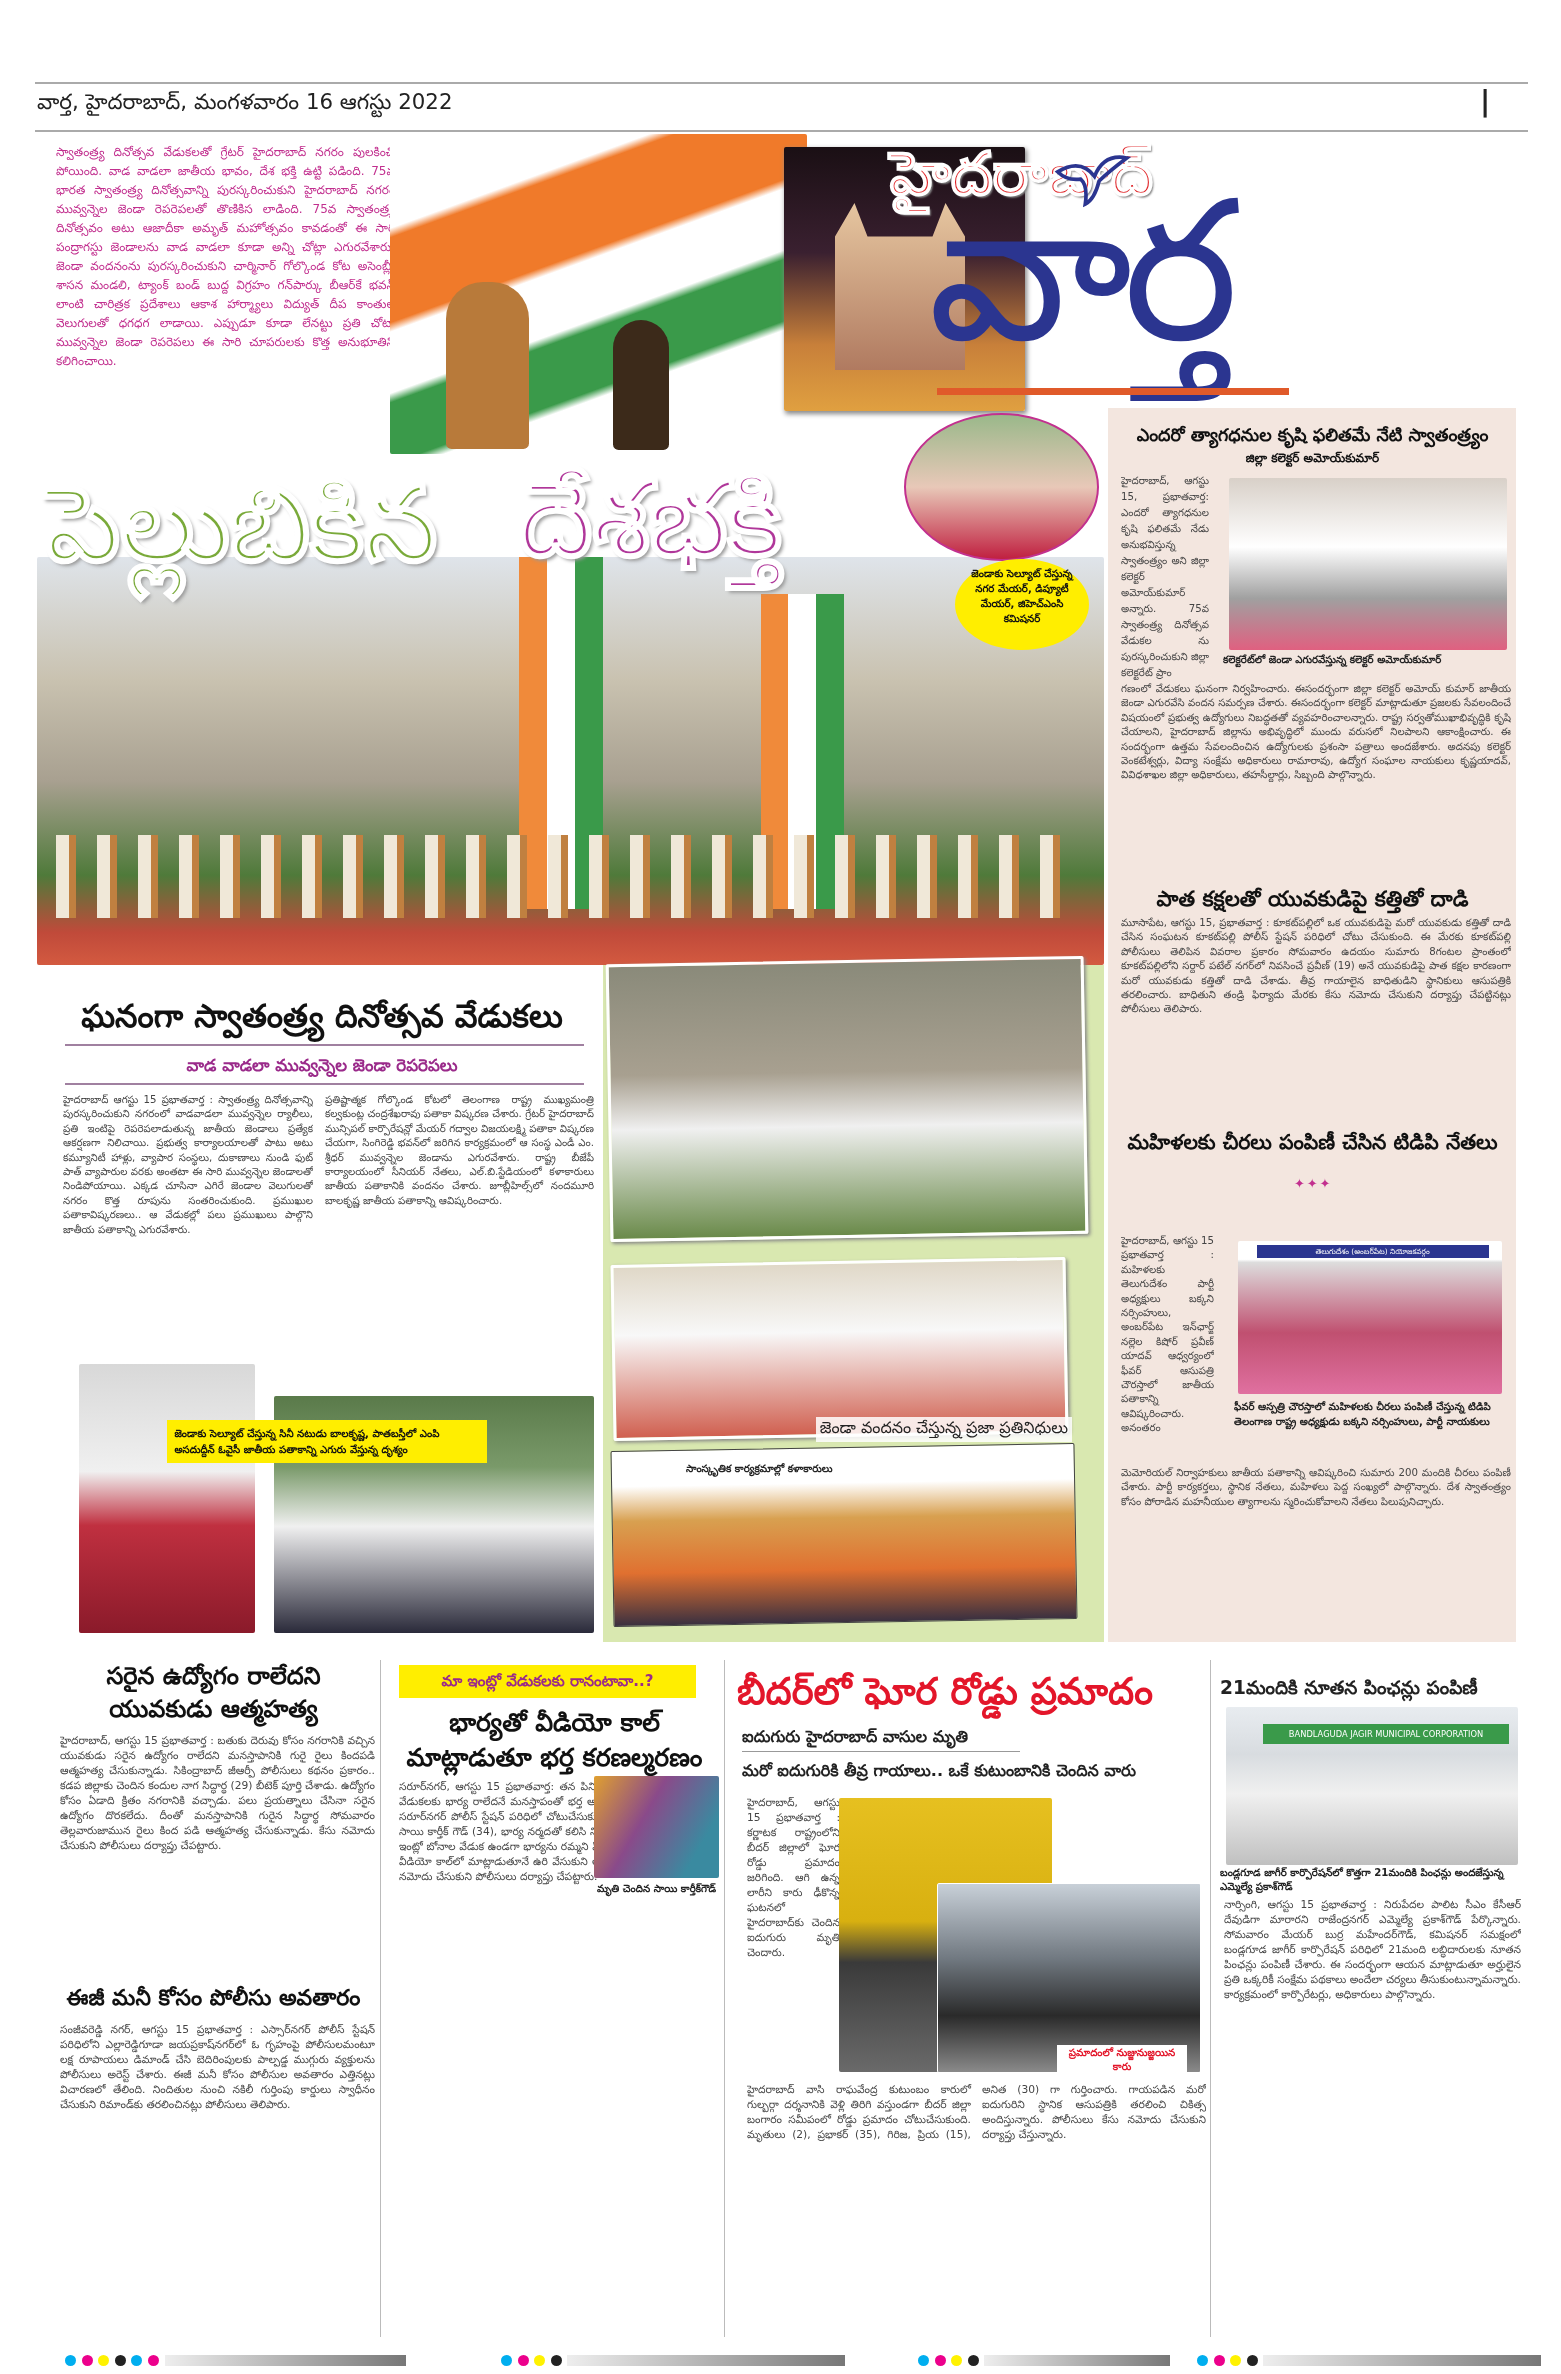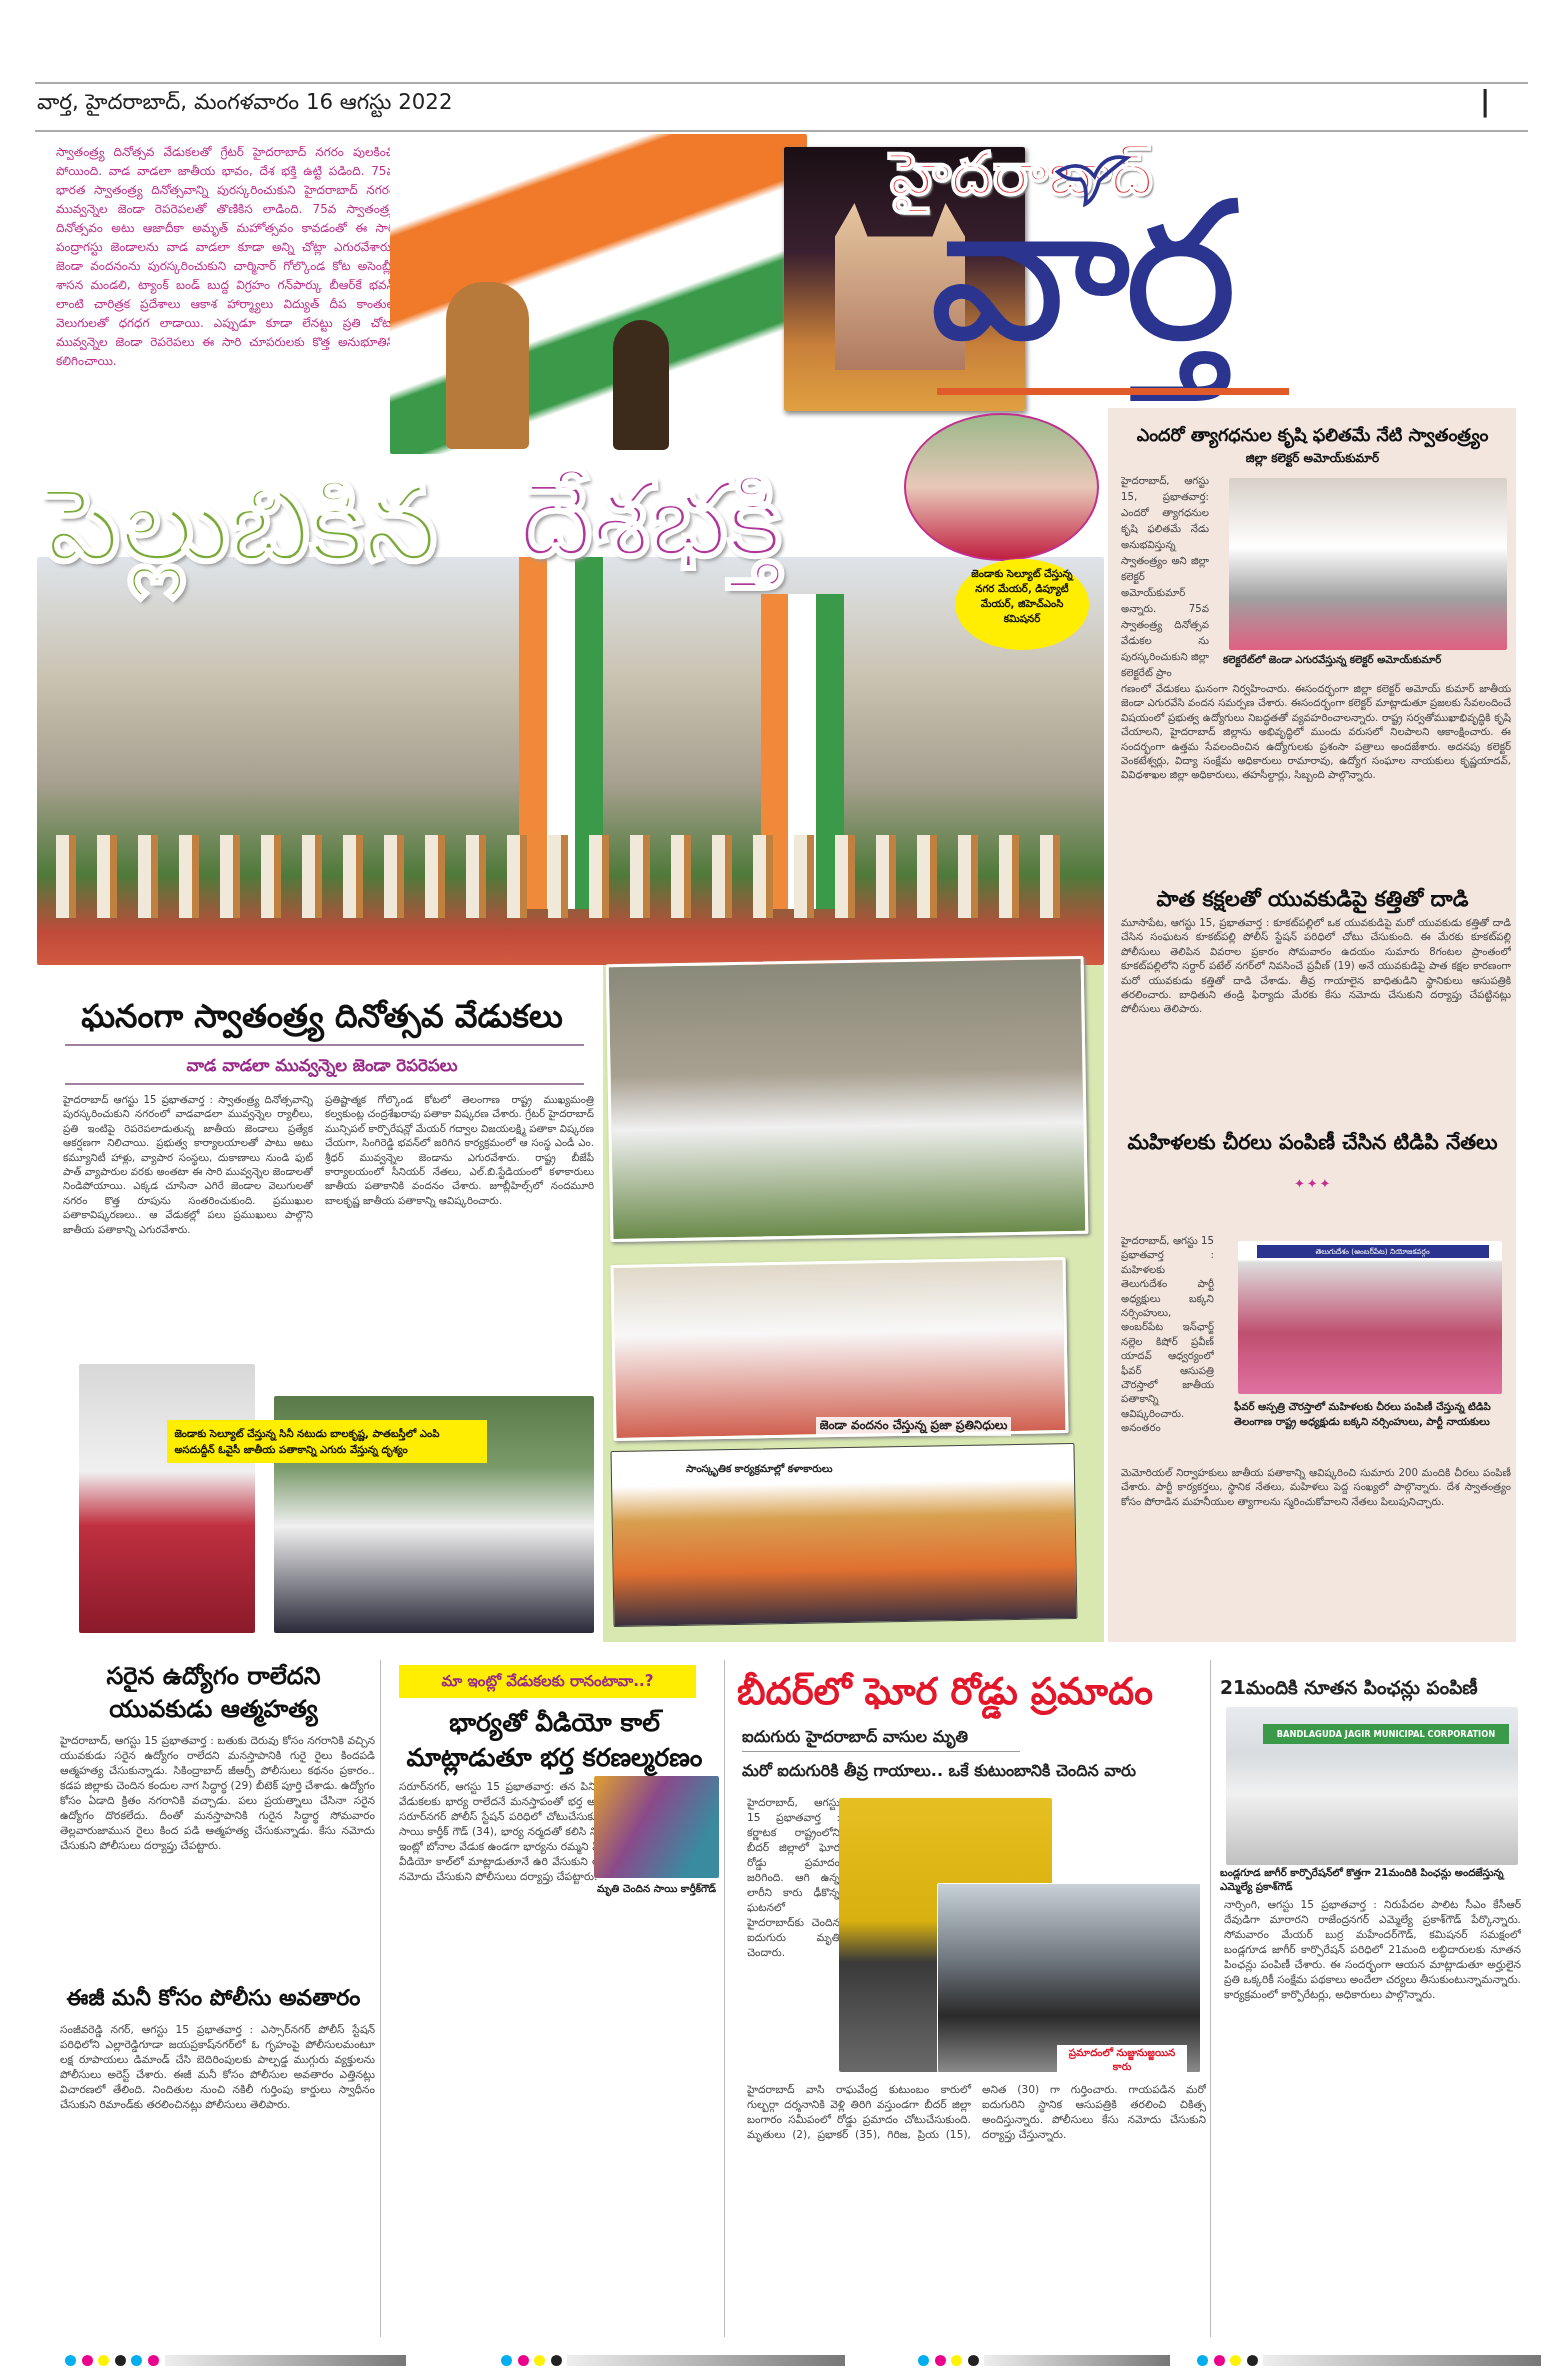--- a/index.html
+++ b/index.html
@@ -84,21 +84,21 @@
 <div class="abs hdr" style="left:37px;top:997px;width:570px;font-size:32px">ఘనంగా స్వాతంత్ర్య దినోత్సవ వేడుకలు</div>
 <div class="rule" style="left:65px;top:1044px;width:519px;height:1.9px;background:#a080a0"></div>
 <div class="abs hdr" style="left:37px;top:1055px;width:570px;font-size:16.7px;color:#9a2a8a">వాడ వాడలా మువ్వన్నెల జెండా రెపరెపలు</div>
 <div class="rule" style="left:65px;top:1083px;width:519px;height:1.9px;background:#a080a0"></div>
 <div class="abs body-text" style="left:63px;top:1093px;width:250px;height:232px;font-size:10.2px;line-height:14.4px">హైదరాబాద్ ఆగస్టు 15 ప్రభాతవార్త : స్వాతంత్ర్య దినోత్సవాన్ని పురస్కరించుకుని నగరంలో వాడవాడలా మువ్వన్నెల ర్యాలీలు, ప్రతి ఇంటిపై రెపరెపలాడుతున్న జాతీయ జెండాలు ప్రత్యేక ఆకర్షణగా నిలిచాయి. ప్రభుత్వ కార్యాలయాలతో పాటు అటు కమ్యూనిటీ హాళ్లు, వ్యాపార సంస్థలు, దుకాణాలు నుండి ఫుట్ పాత్ వ్యాపారుల వరకు అంతటా ఈ సారి మువ్వన్నెల జెండాలతో నిండిపోయాయి. ఎక్కడ చూసినా ఎగిరే జెండాల వెలుగులతో నగరం కొత్త రూపును సంతరించుకుంది. ప్రముఖుల పతాకావిష్కరణలు.. ఆ వేడుకల్లో పలు ప్రముఖులు పాల్గొని జాతీయ పతాకాన్ని ఎగురవేశారు.</div>
 <div class="abs body-text" style="left:325px;top:1093px;width:269px;height:232px;font-size:10.2px;line-height:14.4px">ప్రతిష్టాత్మక గోల్కొండ కోటలో తెలంగాణ రాష్ట్ర ముఖ్యమంత్రి కల్వకుంట్ల చంద్రశేఖరావు పతాకా విష్కరణ చేశారు. గ్రేటర్ హైదరాబాద్ మున్సిపల్ కార్పొరేషన్లో మేయర్ గద్వాల విజయలక్ష్మి పతాకా విష్కరణ చేయగా, సింగిరెడ్డి భవన్‌లో జరిగిన కార్యక్రమంలో ఆ సంస్థ ఎండీ ఎం. శ్రీధర్ మువ్వన్నెల జెండాను ఎగురవేశారు. రాష్ట్ర బీజేపీ కార్యాలయంలో సీనియర్ నేతలు, ఎల్.బి.స్టేడియంలో కళాకారులు జాతీయ పతాకానికి వందనం చేశారు. జూబ్లీహిల్స్‌లో నందమూరి బాలకృష్ణ జాతీయ పతాకాన్ని ఆవిష్కరించారు.</div>
 
 <div class="abs" style="left:603px;top:965px;width:501px;height:677px;background:#d9e8b0"></div>
 <div class="photo" style="left:608px;top:960px;width:478px;height:278px;transform:rotate(-1deg);background:linear-gradient(180deg,#8a8a7a 0%,#a8a090 40%,#f0f0f0 60%,#6a8a4a 100%);border:3.7px solid #fff;box-shadow:1.9px 1.9px 3.7px #888"></div>
 <div class="photo" style="left:612px;top:1261px;width:455px;height:176px;transform:rotate(-1deg);background:linear-gradient(180deg,#e0d8c8 0%,#f8f8f8 40%,#d06050 100%);border:3.7px solid #fff;box-shadow:1.9px 1.9px 3.7px #888"></div>
-<div class="abs" style="left:816px;top:1417px;font-size:12px;font-weight:bold;color:#222;background:rgba(255,255,255,.85);padding:0.9px 3.7px">జెండా వందనం చేస్తున్న ప్రజా ప్రతినిధులు</div>
+<div class="abs" style="left:816px;top:1417px;font-size:16px;font-weight:normal;color:#222;background:rgba(255,255,255,.85);padding:0.9px 3.7px">జెండా వందనం చేస్తున్న ప్రజా ప్రతినిధులు</div>
 <div class="photo" style="left:612px;top:1447px;width:464px;height:176px;transform:rotate(-1deg);background:linear-gradient(180deg,#fff 0%,#fff 20%,#d8a050 40%,#e07030 70%,#3a3040 100%);border:1.9px solid #444"></div>
 <div class="abs" style="left:686px;top:1463px;font-size:10.2px;font-weight:bold;color:#222">సాంస్కృతిక కార్యక్రమాల్లో కళాకారులు</div>
 
 <div class="abs cap-yellow" style="left:167px;top:1420px;width:320px;height:43px;font-size:10.2px;line-height:16px;padding:5.6px 7.4px;z-index:3">జెండాకు సెల్యూట్ చేస్తున్న సినీ నటుడు బాలకృష్ణ, పాతబస్తీలో ఎంపి అసదుద్దీన్ ఓవైసీ జాతీయ పతాకాన్ని ఎగురు వేస్తున్న దృశ్యం</div>
 <div class="photo" style="left:79px;top:1364px;width:176px;height:269px;background:linear-gradient(180deg,#d8d8d8 0%,#f0f0f0 40%,#c03040 60%,#8a1a2a 100%)"></div>
 <div class="photo" style="left:274px;top:1396px;width:320px;height:237px;background:linear-gradient(180deg,#5a7a4a 0%,#7a9a6a 30%,#f0f0f0 55%,#2a2a3a 100%)"></div>
 
 <div class="vline" style="left:380px;top:1660px;height:677px"></div>
 <div class="vline" style="left:724px;top:1660px;height:677px"></div>
 <div class="vline" style="left:1210px;top:1660px;height:677px"></div>
@@ -120,21 +120,21 @@
 <div class="rule" style="left:742px;top:1751px;width:278px;height:0.9px;background:#999"></div>
 <div class="abs" style="left:742px;top:1761px;font-size:16px;font-weight:bold">మరో ఐదుగురికి తీవ్ర గాయాలు.. ఒకే కుటుంబానికి చెందిన వారు</div>
 <div class="abs body-text" style="left:747px;top:1795px;width:93px;height:278px;font-size:10.7px;line-height:15px">హైదరాబాద్, ఆగస్టు 15 ప్రభాతవార్త : కర్ణాటక రాష్ట్రంలోని బీదర్ జిల్లాలో ఘోర రోడ్డు ప్రమాదం జరిగింది. ఆగి ఉన్న లారీని కారు ఢీకొన్న ఘటనలో హైదరాబాద్‌కు చెందిన ఐదుగురు మృతి చెందారు.</div>
 <div class="photo" style="left:839px;top:1798px;width:213px;height:274px;background:linear-gradient(180deg,#e6c020 0%,#d8b010 45%,#3a3a3a 60%,#6a6a6a 100%)"></div>
 <div class="photo" style="left:937px;top:1883px;width:264px;height:190px;background:linear-gradient(180deg,#c8d0d8 0%,#707880 40%,#2a2a2a 70%,#8a8a8a 100%);border:1.9px solid #fff"></div>
 <div class="abs" style="left:1057px;top:2045px;width:130px;font-size:10.2px;font-weight:bold;color:#e3162a;background:#fff;text-align:center;padding:1.9px">ప్రమాదంలో నుజ్జునుజ్జయిన కారు</div>
 <div class="abs body-text" style="left:747px;top:2082px;width:459px;height:250px;font-size:10.7px;line-height:15px;column-count:2;column-gap:11px">హైదరాబాద్ వాసి రాఘవేంద్ర కుటుంబం కారులో గుల్బర్గా దర్శనానికి వెళ్లి తిరిగి వస్తుండగా బీదర్ జిల్లా బంగారం సమీపంలో రోడ్డు ప్రమాదం చోటుచేసుకుంది. మృతులు (2), ప్రభాకర్ (35), గిరిజ, ప్రియ (15), అనిత (30) గా గుర్తించారు. గాయపడిన మరో ఐదుగురిని స్థానిక ఆసుపత్రికి తరలించి చికిత్స అందిస్తున్నారు. పోలీసులు కేసు నమోదు చేసుకుని దర్యాప్తు చేస్తున్నారు.</div>
 
 <div class="abs" style="left:1220px;top:1677px;width:306px;font-size:18.6px;font-weight:bold;color:#222">21మందికి నూతన పింఛన్లు పంపిణీ</div>
 <div class="photo" style="left:1226px;top:1707px;width:292px;height:158px;background:linear-gradient(180deg,#e8ecf0 0%,#d8dce0 30%,#f0f0f0 55%,#c0c0c0 100%)">
-  <div class="abs" style="left:37px;top:16.7px;width:246px;height:20.4px;background:#3a9a4a;color:#fff;font-size:8.3px;font-weight:bold;line-height:20.4px;text-align:center;overflow:hidden">BANDLAGUDA JAGIR MUNICIPAL CORPORATION</div>
+  <div class="abs" style="left:37px;top:16.7px;width:246px;height:20.4px;background:#3a9a4a;color:#fff;font-size:8.3px;font-weight:normal;line-height:20.4px;text-align:center;overflow:hidden">BANDLAGUDA JAGIR MUNICIPAL CORPORATION</div>
 </div>
 <div class="abs" style="left:1220px;top:1866px;width:306px;font-size:10.2px;font-weight:bold;line-height:14px">బండ్లగూడ జాగీర్ కార్పొరేషన్‌లో కొత్తగా 21మందికి పింఛన్లు అందజేస్తున్న ఎమ్మెల్యే ప్రకాశ్‌గౌడ్</div>
 <div class="abs body-text" style="left:1224px;top:1897px;width:297px;height:436px;font-size:10.7px;line-height:15px">నార్సింగి, ఆగస్టు 15 ప్రభాతవార్త : నిరుపేదల పాలిట సీఎం కేసీఆర్ దేవుడిగా మారారని రాజేంద్రనగర్ ఎమ్మెల్యే ప్రకాశ్‌గౌడ్ పేర్కొన్నారు. సోమవారం మేయర్ బుర్ర మహేందర్‌గౌడ్, కమిషనర్ సమక్షంలో బండ్లగూడ జాగీర్ కార్పొరేషన్ పరిధిలో 21మంది లబ్ధిదారులకు నూతన పింఛన్లు పంపిణీ చేశారు. ఈ సందర్భంగా ఆయన మాట్లాడుతూ అర్హులైన ప్రతి ఒక్కరికీ సంక్షేమ పథకాలు అందేలా చర్యలు తీసుకుంటున్నామన్నారు. కార్యక్రమంలో కార్పొరేటర్లు, అధికారులు పాల్గొన్నారు.</div>
 
 <div class="colorbar" style="left:65px">
   <div class="dot" style="background:#00aeef"></div>
     <div class="dot" style="background:#ec008c"></div>
     <div class="dot" style="background:#fff200"></div>
     <div class="dot" style="background:#222"></div>
     <div class="dot" style="background:#00aeef"></div>

